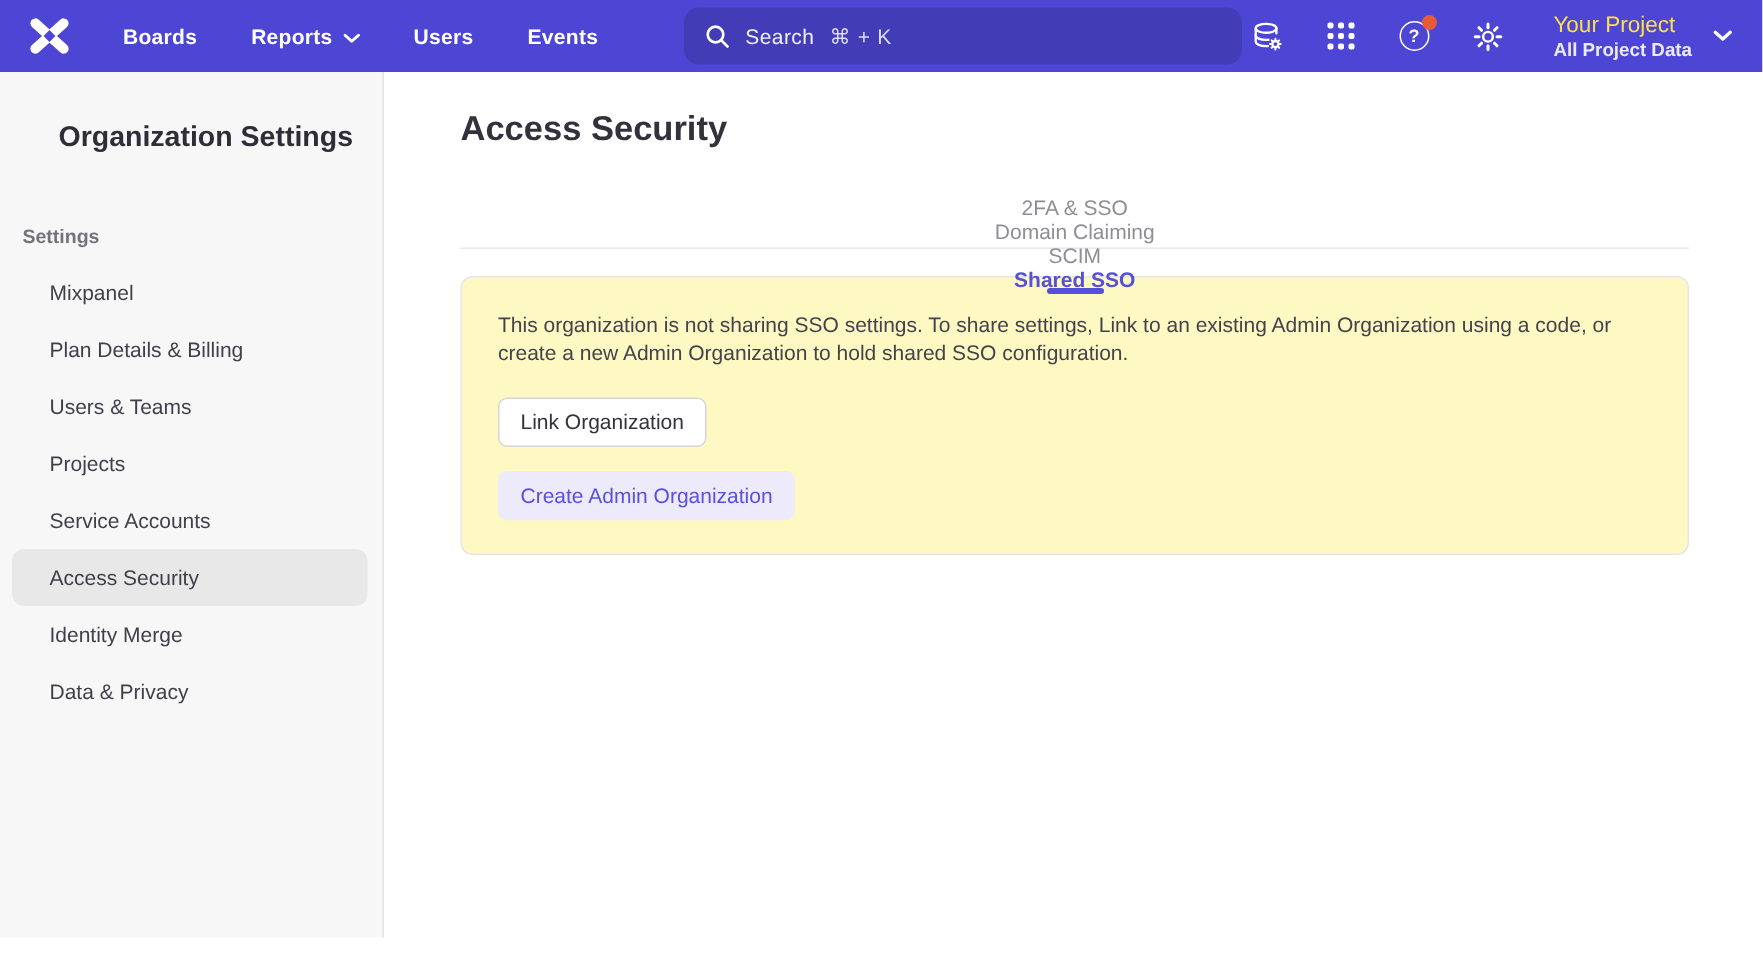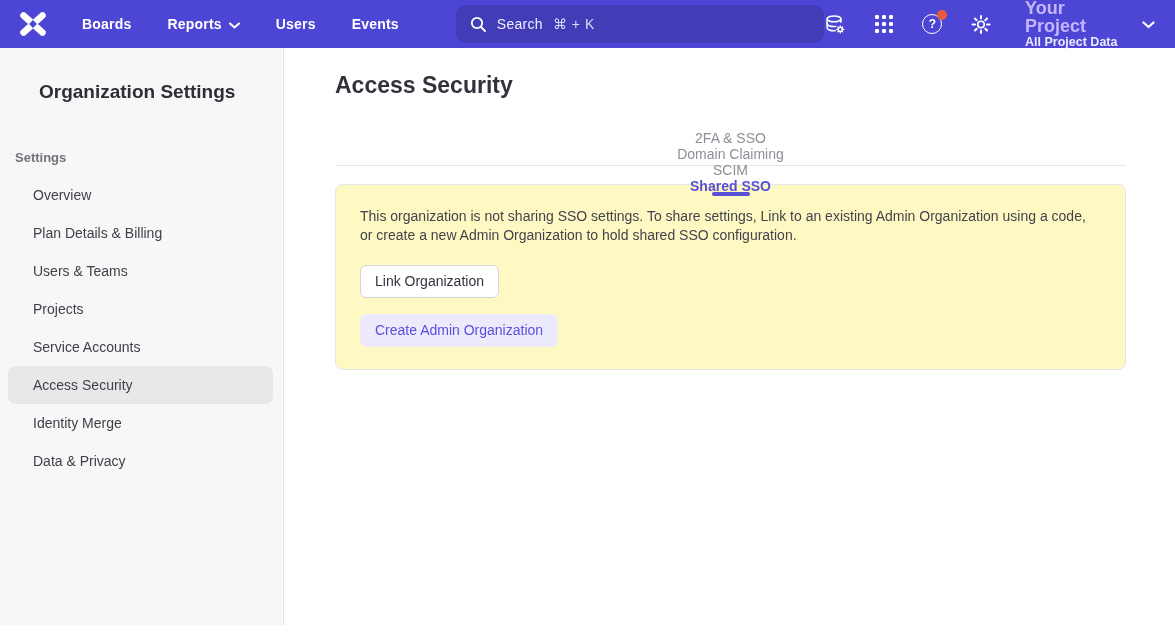--- a/index.html
+++ b/index.html
@@ -37,27 +37,27 @@
     width:20px; height:20px; border:1.7px solid #fff; border-radius:50%;
     display:flex; align-items:center; justify-content:center;
     font-size:12px; font-weight:700; color:#fff;
   }
   .notif-dot{
     position:absolute; top:-3px; right:-4px; width:10px; height:10px;
     background:#e85b3a; border-radius:50%;
   }
   .project-switcher{ display:flex; align-items:center; gap:14px; margin-left:6px; cursor:pointer; }
   .project-text{ text-align:left; }
-  .project-name{ font-size:18px; font-weight:700; color:#c4b5fd; line-height:18px; }
+  .project-name{ font-size:15px; font-weight:400; color:#fde047; line-height:18px; }
   .project-data{ font-size:12.5px; font-weight:700; color:#eceafe; line-height:15px; }
 
   
   .page{ display:flex; height:577px; }
   .sidebar{
-    width:284px; background:#f7f7f7; border-right:1px solid #e4e4e4; flex:0 0 auto;
+    width:256px; background:#f7f7f7; border-right:1px solid #e4e4e4; flex:0 0 auto;
   }
   .org-title{ margin:33px 0 0 39px; font-size:19px; font-weight:700; color:#2e2d38; }
   .section-label{ margin:47px 0 11px 15px; font-size:13px; font-weight:600; color:#74737c; }
   .side-list{ list-style:none; }
   .side-item{
     height:38px; margin:0 10px 0 8px; padding-left:25px; border-radius:8px;
     display:flex; align-items:center; font-size:14px; color:#403f4a; cursor:pointer;
   }
   .side-item.selected{ background:#e8e8e9; }
 
@@ -206,21 +206,21 @@
       </span>
     </div>
   </div>
 </header>
 
 <div class="page">
   <aside class="sidebar">
     <h1 class="org-title">Organization Settings</h1>
     <div class="section-label">Settings</div>
     <ul class="side-list">
-      <li class="side-item">Overview</li>
+      <li class="side-item">Mixpanel</li>
       <li class="side-item">Plan Details &amp; Billing</li>
       <li class="side-item">Users &amp; Teams</li>
       <li class="side-item">Projects</li>
       <li class="side-item">Service Accounts</li>
       <li class="side-item selected">Access Security</li>
       <li class="side-item">Identity Merge</li>
       <li class="side-item">Data &amp; Privacy</li>
     </ul>
   </aside>
 

